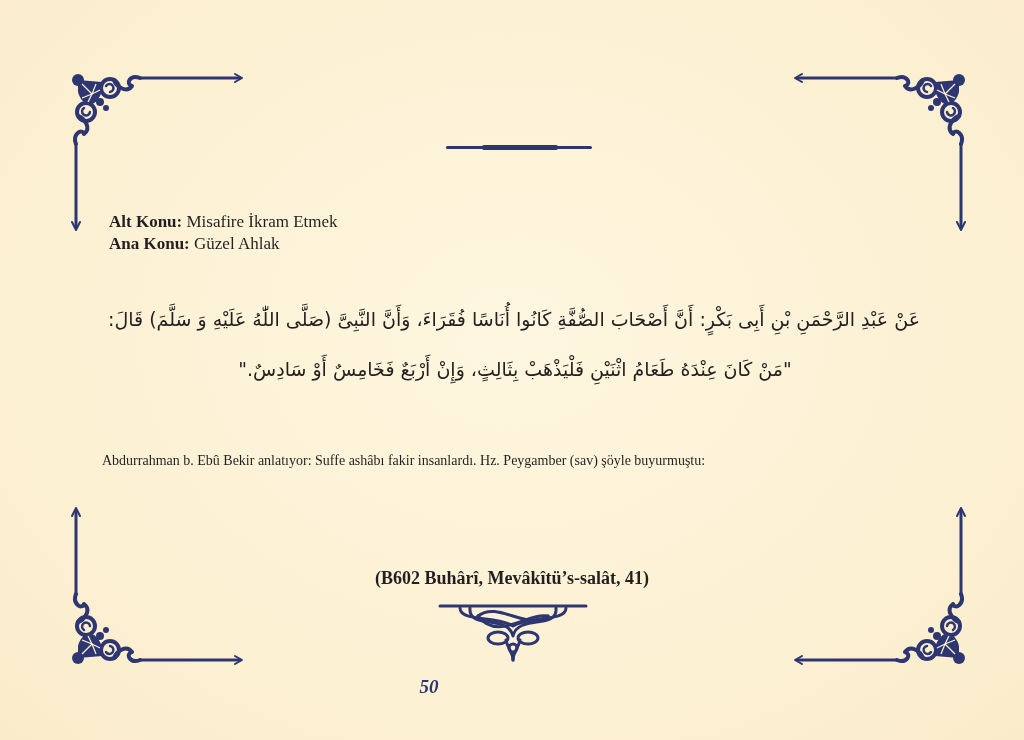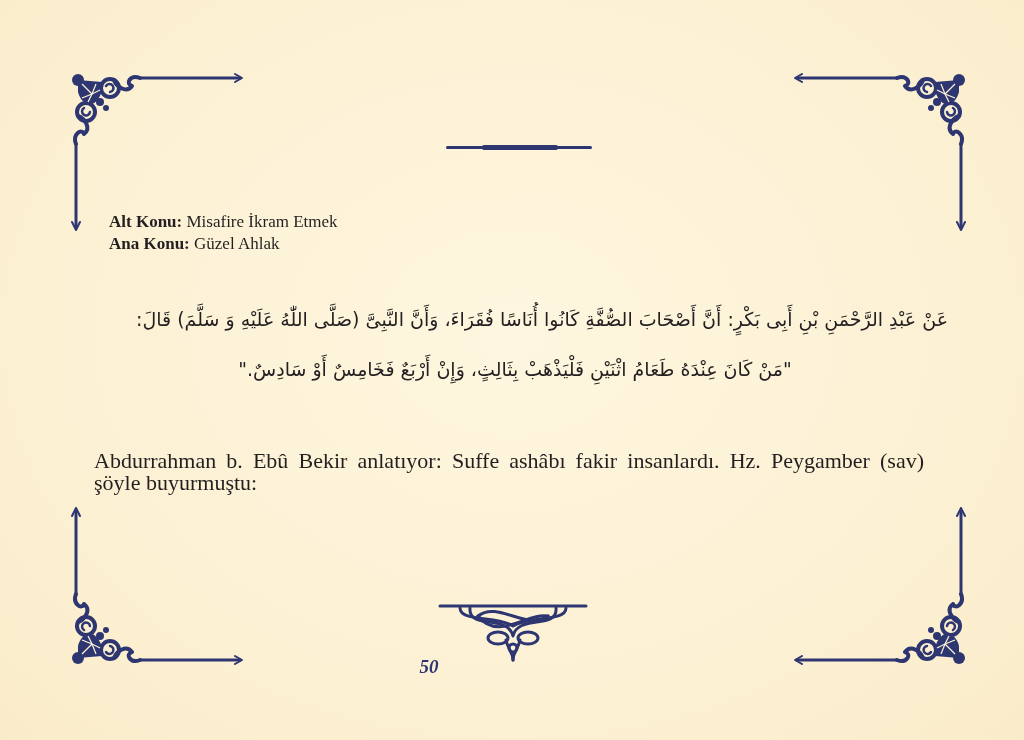--- a/index.html
+++ b/index.html
@@ -72,28 +72,28 @@
     .arabic {
       position: absolute;
       left: 110px; width: 810px;
       direction: rtl;
       text-align: center;
       font-family: "DejaVu Sans", sans-serif;
       font-size: 19px;
       color: #231f20;
       white-space: nowrap;
     }
-    .arabic-1 { top: 308px; margin-left: 28px; }
+    .arabic-1 { top: 308px; }
     .arabic-2 { top: 358px; }
 
     .translation {
       position: absolute;
-      left: 94px; top: 450px;
+      left: 102px; top: 450px;
       width: 830px;
-      font-size: 22px;
+      font-size: 14px;
       line-height: 22px;
       text-align: justify;
     }
     .translation .narration { display: block; }
     .translation .quote {
       display: block;
       font-style: italic;
       color: #2e3672;
     }
 
@@ -110,21 +110,21 @@
     .bottom-ornament {
       position: absolute;
       left: 438px; top: 602px;
       width: 150px; height: 62px;
     }
     .bottom-ornament svg { width: 100%; height: 100%; display: block; }
 
     .page-number {
       position: absolute;
       left: 0; width: 858px;
-      top: 656px;
+      top: 676px;
       text-align: center;
       font-size: 19px;
       font-weight: bold;
       font-style: italic;
       color: #2e3672;
     }
   </style>
 </head>
 <body>
 
@@ -265,20 +265,21 @@
     </div>
   </div>
 
   <div class="arabic arabic-1" lang="ar">عَنْ عَبْدِ الرَّحْمَنِ بْنِ أَبِى بَكْرٍ: أَنَّ أَصْحَابَ الصُّفَّةِ كَانُوا أُنَاسًا فُقَرَاءَ، وَأَنَّ النَّبِىَّ (صَلَّى اللّٰهُ عَلَيْهِ وَ سَلَّمَ) قَالَ:</div>
   <div class="arabic arabic-2" lang="ar">"مَنْ كَانَ عِنْدَهُ طَعَامُ اثْنَيْنِ فَلْيَذْهَبْ بِثَالِثٍ، وَإِنْ أَرْبَعٌ فَخَامِسٌ أَوْ سَادِسٌ."</div>
 
   <div class="translation">
     <span class="narration">Abdurrahman b. Ebû Bekir anlatıyor: Suffe ashâbı fakir insanlardı. Hz. Peygamber (sav) şöyle buyurmuştu:</span>
   </div>
 
+  <div class="source">(B602 Buhârî, Mevâkîtü’s-salât, 41)</div>
 
   <div class="bottom-ornament">
     <svg viewBox="0 0 150 62" xmlns="http://www.w3.org/2000/svg">
       <g fill="none" stroke="#2e3672" stroke-width="3" stroke-linecap="round" stroke-linejoin="round">
         <line x1="2" y1="4" x2="148" y2="4"></line>
         <path d="M22 6 C22 20, 60 14, 75 24 C90 14, 128 20, 128 6"></path>
         <path d="M32 6 C30 28, 70 12, 75 34 C80 12, 120 28, 118 6"></path>
         <path d="M40 14 C60 40, 90 10, 110 14"></path>
         <path d="M40 14 C60 -2, 90 30, 110 14"></path>
         <ellipse cx="60" cy="36" rx="10" ry="6"></ellipse>

